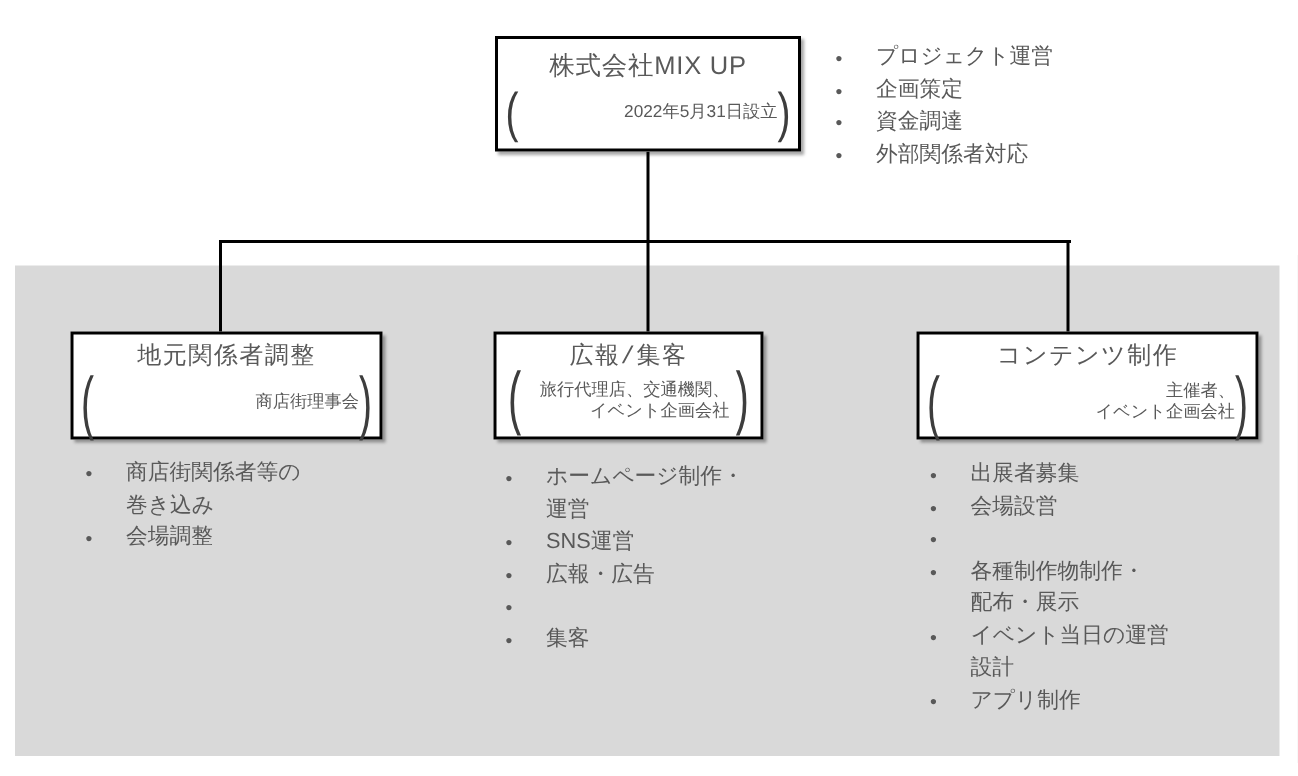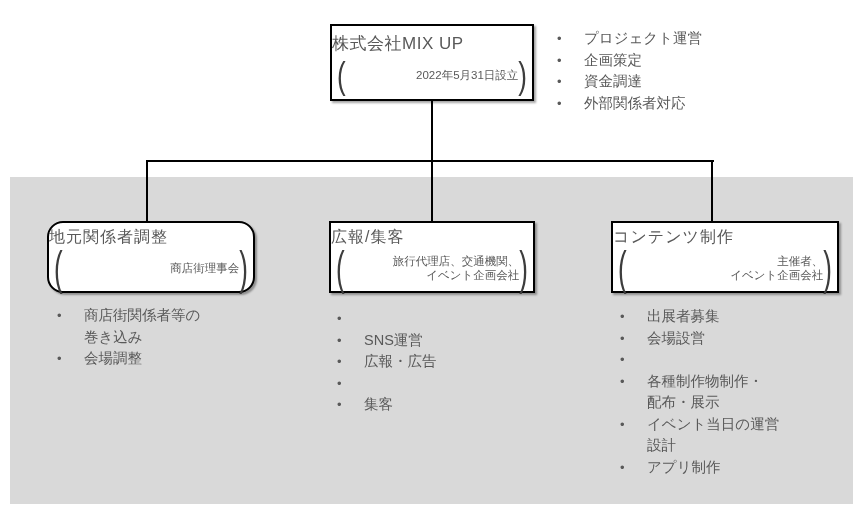--- a/index.html
+++ b/index.html
@@ -8,21 +8,21 @@
     font-family:"Liberation Sans","DejaVu Sans",sans-serif;
   }
   .committee-bg{position:absolute;left:10px;top:177px;width:843px;height:327px;background:#d9d9d9;}
   .committee-label{position:absolute;left:12px;top:148px;font-size:16.5px;line-height:22px;color:#474747;}
   .committee-label span{display:block;}
   .line{position:absolute;background:#000000;}
   .orgbox{
     position:absolute;background:#ffffff;border:2.5px solid #000000;box-sizing:border-box;
     box-shadow:2px 2px 2px rgba(0,0,0,0.35);display:flex;flex-direction:column;
   }
-  .orgbox .title{color:#595959;letter-spacing:1px;white-space:nowrap;}
+  .orgbox .title{text-align:center;color:#595959;letter-spacing:1px;white-space:nowrap;}
   .root-box .title{font-size:17px;margin-top:6px;letter-spacing:0.5px;}
   .branch-box .title{font-size:16px;margin-top:4px;}
   .bracket-row{flex:1;display:flex;align-items:center;padding:0 5px 4px 5px;}
   .paren{color:#3d3d3d;font-size:26px;line-height:1;display:inline-block;font-weight:300;}
   .root-box .paren{transform:scaleY(1.4);}
   .branch-box .paren{transform:scaleY(1.8);}
   .subtitle{flex:1;text-align:right;color:#595959;font-size:11.5px;line-height:14px;white-space:pre-line;}
   .duty-list{position:absolute;margin:0;padding:0;list-style:none;color:#595959;font-size:14.5px;line-height:21.5px;}
   .duty-list li{display:flex;align-items:flex-start;}
   .duty-list .dot{flex:0 0 27px;width:27px;font-size:13px;}
@@ -63,52 +63,54 @@
     <li>
         <span class="dot">•</span>
         <span class="txt">資金調達</span>
       </li>
     <li>
         <span class="dot">•</span>
         <span class="txt">外部関係者対応</span>
       </li>
   </ul>
 
-  <div class="orgbox branch-box" style="left:47px;top:221px;width:208px;height:72px;border-radius:16px;">
+  <div class="orgbox branch-box" style="left:47px;top:221px;width:208px;height:72px;">
     <div class="title">地元関係者調整</div>
     <div class="bracket-row">
       <span class="paren">(</span>
       <span class="subtitle">商店街理事会</span>
       <span class="paren">)</span>
     </div>
   </div>
   <ul class="duty-list" style="left:57px;top:305px;width:230px;">
     <li>
         <span class="dot">•</span>
         <span class="txt">商店街関係者等の
 巻き込み</span>
       </li>
     <li>
         <span class="dot">•</span>
         <span class="txt">会場調整</span>
       </li>
   </ul>
 
-  <div class="orgbox branch-box" style="left:329px;top:221px;width:206px;height:72px;">
+  <div class="orgbox branch-box" style="left:329px;top:221px;width:180px;height:72px;font-family:Liberation Mono, monospace;">
     <div class="title">広報/集客</div>
     <div class="bracket-row">
       <span class="paren">(</span>
       <span class="subtitle">旅行代理店、交通機関、
 イベント企画会社</span>
       <span class="paren">)</span>
     </div>
   </div>
   <ul class="duty-list" style="left:337px;top:308px;width:230px;">
     <li>
         <span class="dot">•</span>
+        <span class="txt">ホームページ制作・
+運営</span>
       </li>
     <li>
         <span class="dot">•</span>
         <span class="txt">SNS運営</span>
       </li>
     <li>
         <span class="dot">•</span>
         <span class="txt">広報・広告</span>
       </li>
     <li>

